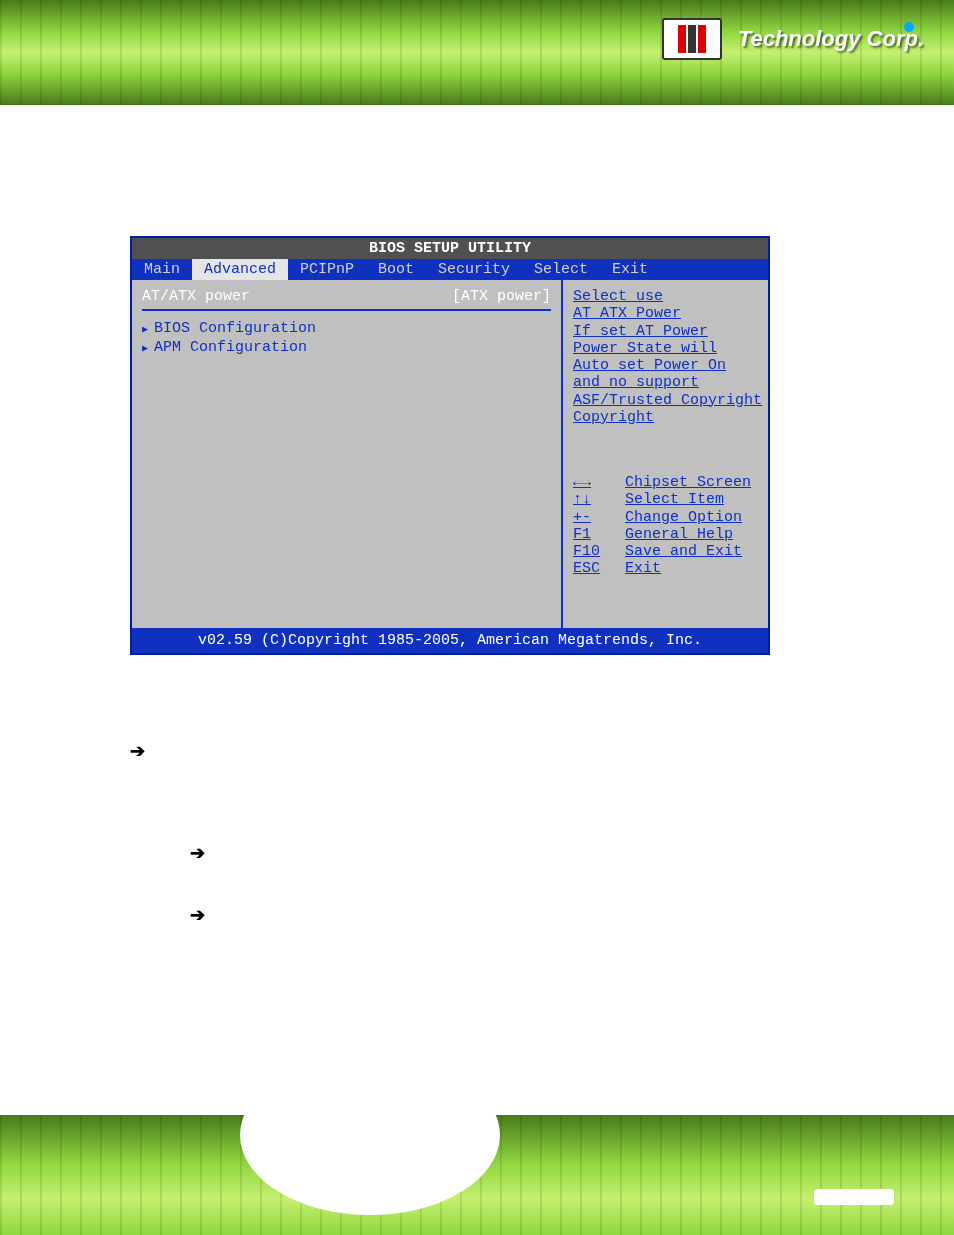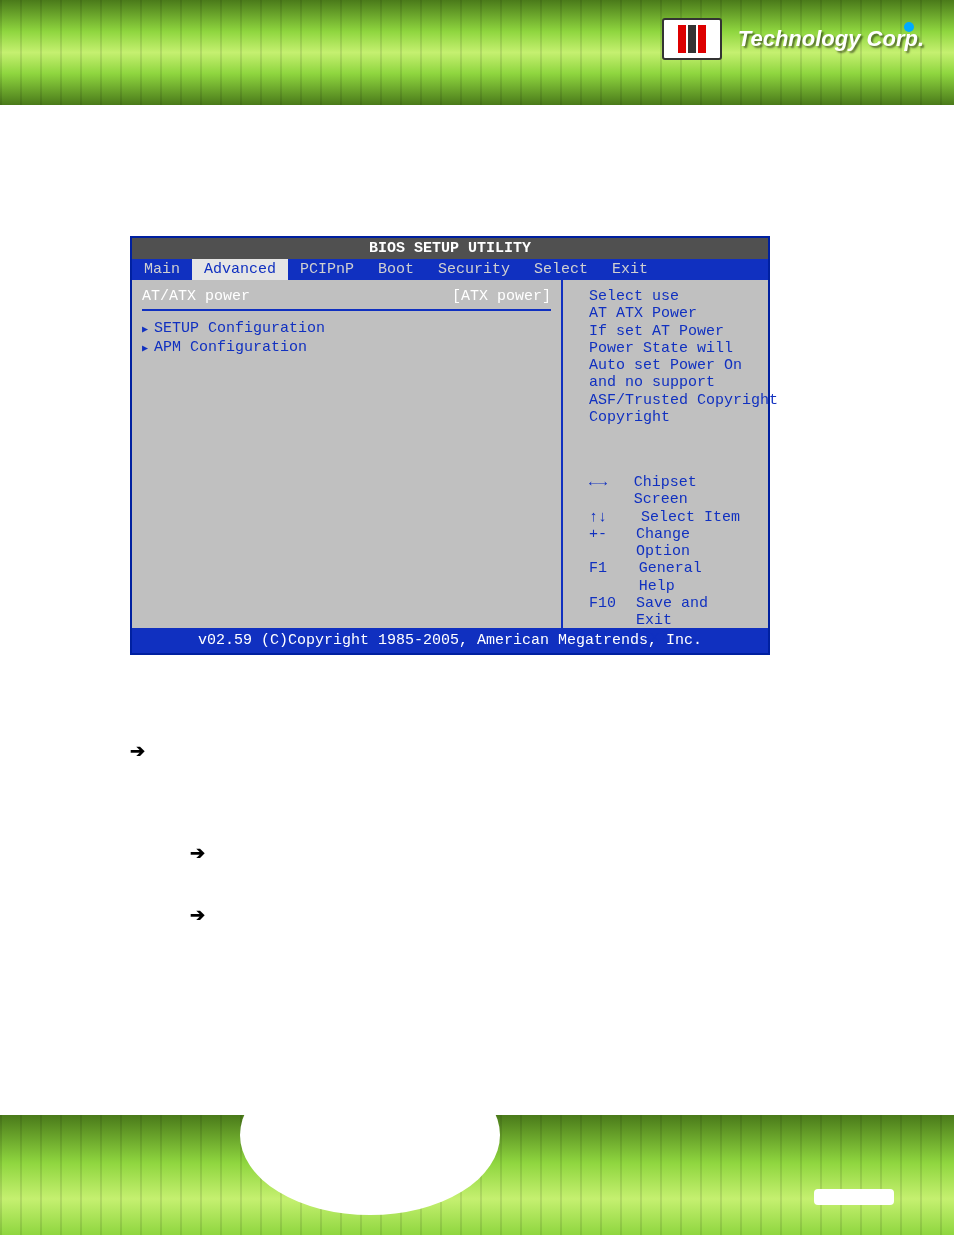--- a/index.html
+++ b/index.html
@@ -110,25 +110,26 @@
       display: flex;
       align-items: center;
       gap: 6px;
       padding: 1px 0;
     }
     .bios-left .tri {
       font-size: 10px;
     }
     .bios-right {
       width: 205px;
-      padding: 8px 26px;
+      padding: 8px 10px;
       font-family: 'Courier New', monospace;
       font-size: 15px;
       color: #1030c0;
       line-height: 1.15;
+      text-decoration: underline;
     }
     .bios-right .help-text div { white-space: pre; }
     .bios-right .keys {
       margin-top: 48px;
     }
     .bios-right .keys div {
       display: flex;
     }
     .bios-right .keys .k { width: 52px; }
     .bios-footer {
@@ -221,21 +222,21 @@
     <div class="bios-tab">Exit</div>
   </div>
   <div class="bios-body">
     <div class="bios-left">
       <div class="row1">
         <span>AT/ATX power</span>
         <span>[ATX power]</span>
       </div>
       <div class="submenu">
         <span class="tri">▶</span>
-        <span>SETUP Configuration</span>
+        <span>BIOS Configuration</span>
       </div>
       <div class="submenu">
         <span class="tri">▶</span>
         <span>APM Configuration</span>
       </div>
     </div>
     <div class="bios-right">
       <div class="help-text">
         <div>Select use</div>
         <div>AT ATX Power</div>

